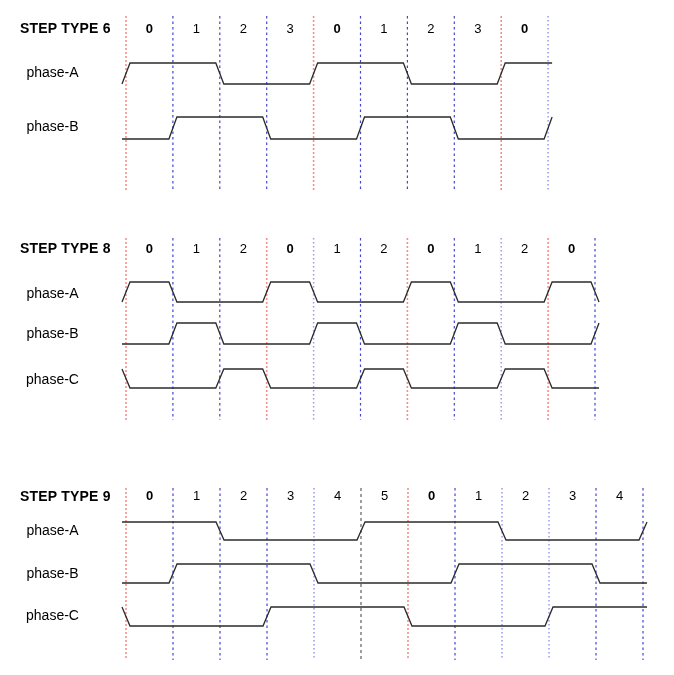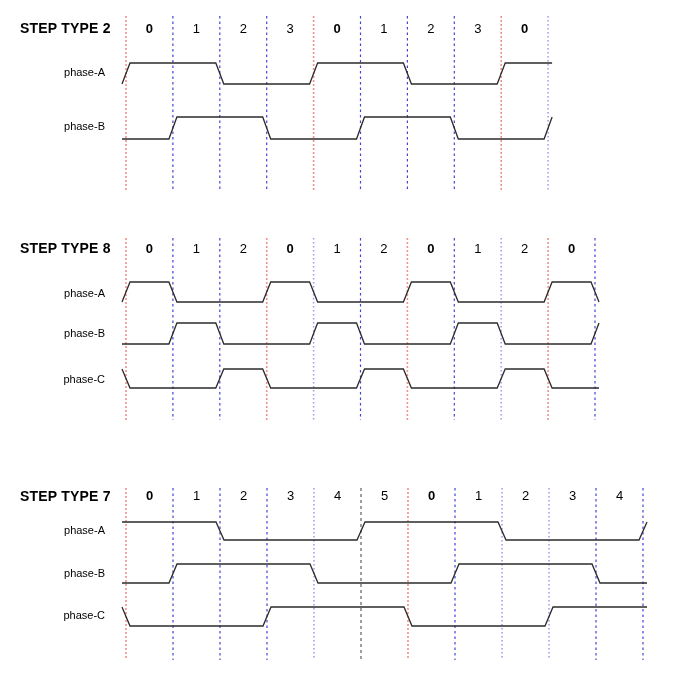--- a/index.html
+++ b/index.html
@@ -6,21 +6,21 @@
   .page{
     position:relative;width:674px;height:675px;background:#ffffff;overflow:hidden;
     font-family:"Liberation Sans",sans-serif;color:#000;
   }
   .page svg{position:absolute;left:0;top:0;}
   .diagram-title{
     position:absolute;left:20px;font-weight:bold;font-size:14px;line-height:16px;
     white-space:nowrap;letter-spacing:0.2px;
   }
   .phase-label{
-    position:absolute;left:0;width:105px;text-align:right;font-size:11px;line-height:16px;
+    position:absolute;left:0;width:105px;text-align:center;font-size:14px;line-height:16px;
     white-space:nowrap;
   }
 </style>
 </head>
 <body>
 
 <div class="page">
 
   <svg id="wave-svg" width="674" height="675" viewBox="0 0 674 675">
       <line x1="126" y1="16" x2="126" y2="190" stroke="#f2908c" stroke-width="1.6" stroke-dasharray="2 2"></line>
@@ -89,23 +89,23 @@
       <text x="431.5" y="500" text-anchor="middle" font-family="&quot;Liberation Sans&quot;, sans-serif" font-size="13" font-weight="bold" fill="#000000">0</text>
       <text x="478.5" y="500" text-anchor="middle" font-family="&quot;Liberation Sans&quot;, sans-serif" font-size="13" font-weight="normal" fill="#000000">1</text>
       <text x="525.5" y="500" text-anchor="middle" font-family="&quot;Liberation Sans&quot;, sans-serif" font-size="13" font-weight="normal" fill="#000000">2</text>
       <text x="572.5" y="500" text-anchor="middle" font-family="&quot;Liberation Sans&quot;, sans-serif" font-size="13" font-weight="normal" fill="#000000">3</text>
       <text x="619.5" y="500" text-anchor="middle" font-family="&quot;Liberation Sans&quot;, sans-serif" font-size="13" font-weight="normal" fill="#000000">4</text>
       <polyline points="122.0,522 216.0,522 224.0,540 357.0,540 365.0,522 498.0,522 506.0,540 639.0,540 647.0,522 647.0,522" fill="none" stroke="#2b2b2b" stroke-width="1.3" stroke-linejoin="miter"></polyline>
       <polyline points="122.0,583 169.0,583 177.0,564 310.0,564 318.0,583 451.0,583 459.0,564 592.0,564 600.0,583 647.0,583" fill="none" stroke="#2b2b2b" stroke-width="1.3" stroke-linejoin="miter"></polyline>
       <polyline points="122.0,607 122.0,607 130.0,626 263.0,626 271.0,607 404.0,607 412.0,626 545.0,626 553.0,607 647.0,607" fill="none" stroke="#2b2b2b" stroke-width="1.3" stroke-linejoin="miter"></polyline>
     </svg>
 
-  <span class="diagram-title" style="top:20px">STEP TYPE 2</span>
+  <span class="diagram-title" style="top:20px">STEP TYPE 6</span>
   <span class="diagram-title" style="top:240px">STEP TYPE 8</span>
-  <span class="diagram-title" style="top:488px">STEP TYPE 7</span>
+  <span class="diagram-title" style="top:488px">STEP TYPE 9</span>
 
   <span class="phase-label" style="top:64px">phase-A</span>
   <span class="phase-label" style="top:118px">phase-B</span>
 
   <span class="phase-label" style="top:285px">phase-A</span>
   <span class="phase-label" style="top:325px">phase-B</span>
   <span class="phase-label" style="top:371px">phase-C</span>
 
   <span class="phase-label" style="top:522px">phase-A</span>
   <span class="phase-label" style="top:565px">phase-B</span>

